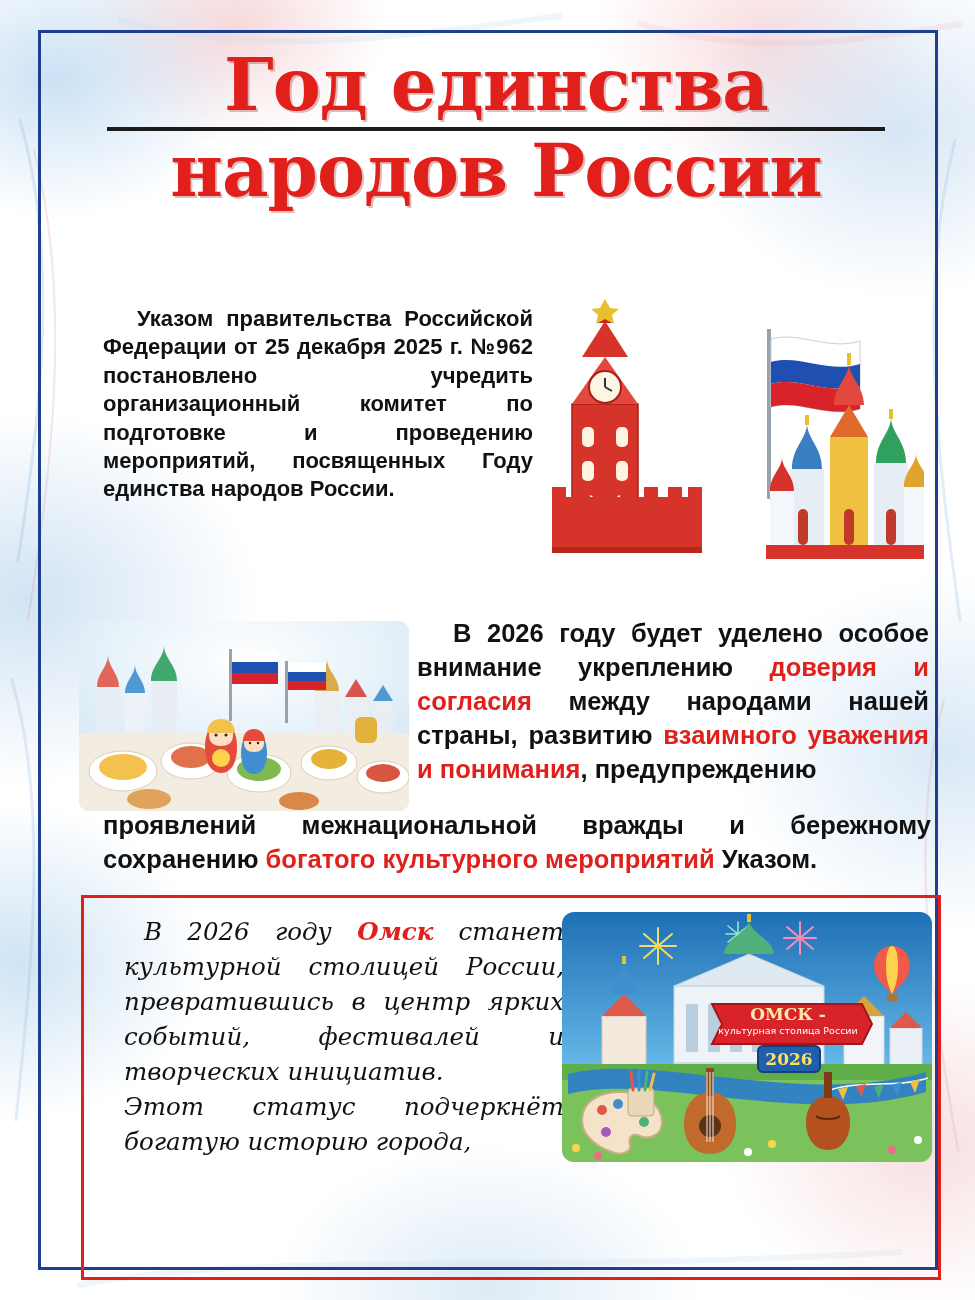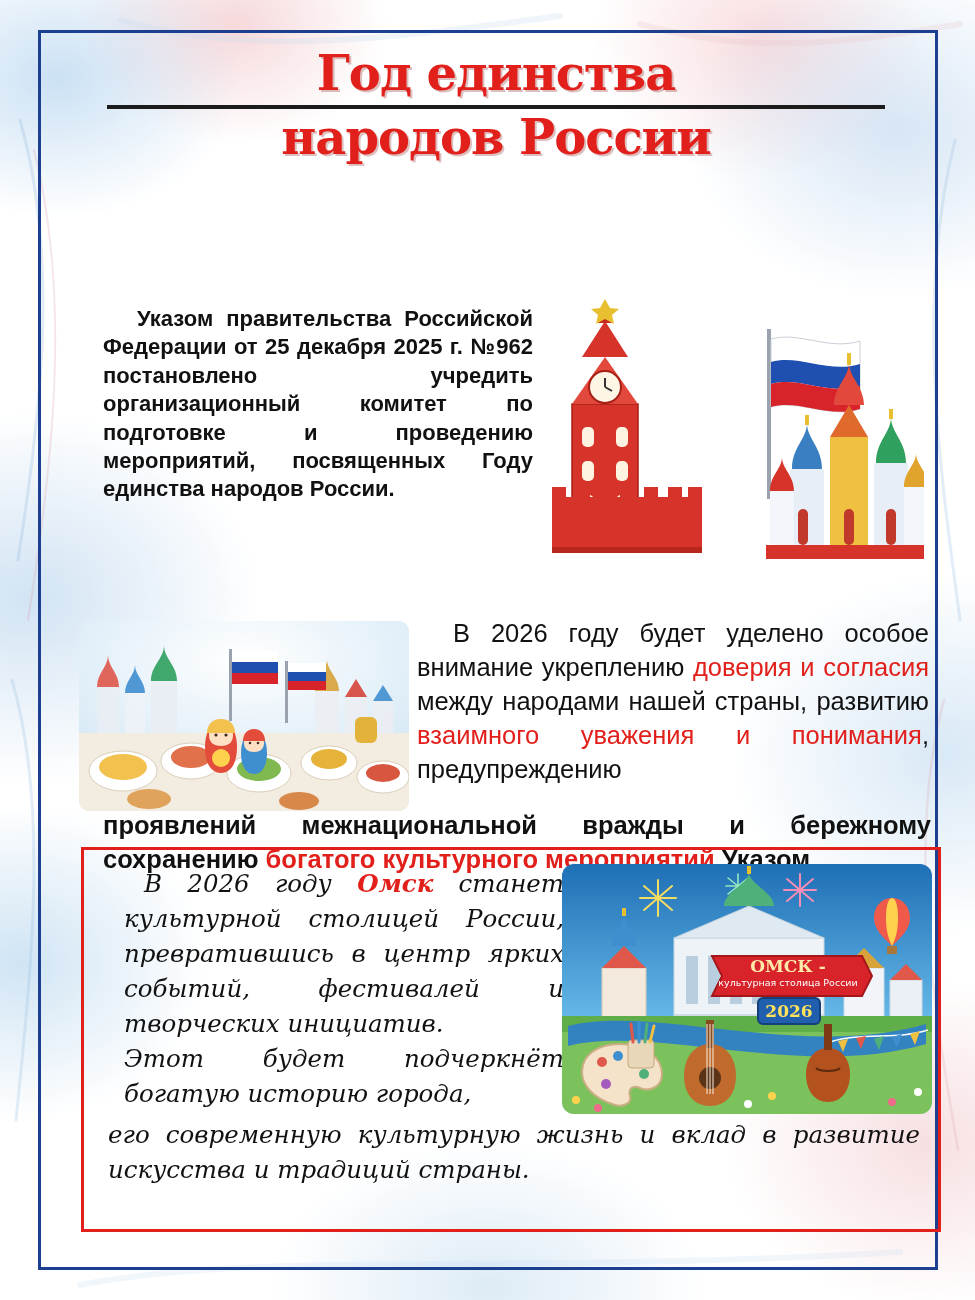--- a/index.html
+++ b/index.html
@@ -53,21 +53,21 @@
     position: absolute;
     left: 60px;
     top: 18px;
     width: 790px;
     text-align: center;
   }
   .title-line {
     font-family: "DejaVu Serif", serif;
     font-weight: bold;
     color: #e2201b;
-    font-size: 48px;
+    font-size: 72px;
     line-height: 0.95;
     letter-spacing: -1px;
     text-shadow: 2px 2px 0 rgba(120,0,0,0.25);
     white-space: nowrap;
   }
   .title-rule {
     height: 4px;
     background: #1c1c1c;
     margin: 8px 6px 6px 6px;
   }
@@ -118,21 +118,21 @@
     height: 190px;
     border-radius: 10px;
     overflow: hidden;
   }
   .p2 {
     position: absolute;
     left: 348px;
     top: 6px;
     width: 512px;
     font-size: 25.5px;
-    font-weight: normal;
+    font-weight: bold;
     line-height: 1.33;
     color: #111111;
     text-align: justify;
     text-justify: inter-word;
   }
   .p2 .indent { display: inline-block; width: 36px; }
   .p2-tail {
     position: absolute;
     left: 34px;
     top: 198px;
@@ -143,21 +143,21 @@
     color: #111111;
     text-align: justify;
     text-justify: inter-word;
   }
   .red { color: #e2201b; }
 
   
   .omsk-frame {
     position: absolute;
     left: 40px;
-    top: 814px;
+    top: 862px;
     width: 860px;
     height: 385px;
     border: 3px solid #e2201b;
     box-sizing: border-box;
   }
   .omsk-text {
     position: absolute;
     left: 40px;
     top: 16px;
     width: 440px;
@@ -366,23 +366,22 @@
         <rect x="276" y="96" width="22" height="26" rx="6" fill="#e2b23a"></rect>
       </g>
     </svg>
 
     <div class="p2"><span class="indent"></span><span>В 2026 году будет уделено особое внимание укреплению </span><span class="red">доверия и согласия</span><span> между народами нашей страны, развитию </span><span class="red">взаимного уважения и понимания</span><span>, предупреждению</span></div>
 
     <div class="p2-tail"><span>проявлений межнациональной вражды и бережному сохранению </span><span class="red">богатого культурного мероприятий</span><span> Указом.</span></div>
   </div>
 
   <div class="omsk-frame">
-    <div class="omsk-text"><span class="indent"></span><span>В 2026 году </span><span class="red">Омск</span><span> станет культурной столицей России, превратившись в центр ярких событий, фестивалей и творческих инициатив.</span><br><span>Этот будет подчеркнёт богатую историю города,</span></div>
-
-    <div class="omsk-tail">его современную культурную жизнь и вклад в развитие искусства и традиций страны.</div>
+    <div class="omsk-text"><span class="indent"></span><span>В 2026 году </span><span class="red">Омск</span><span> станет культурной столицей России, превратившись в центр ярких событий, фестивалей и творческих инициатив.</span><br><span>Этот статус подчеркнёт богатую историю города,</span></div>
+
 
     <svg class="omsk-art" viewBox="0 0 370 250">
       <defs>
         <linearGradient id="omskSky" x1="0" y1="0" x2="0" y2="1">
           <stop offset="0%" stop-color="#1e6fb5"></stop>
           <stop offset="60%" stop-color="#63b6e6"></stop>
           <stop offset="100%" stop-color="#bfe4f5"></stop>
         </linearGradient>
       </defs>
       <rect width="370" height="250" fill="url(#omskSky)"></rect>

